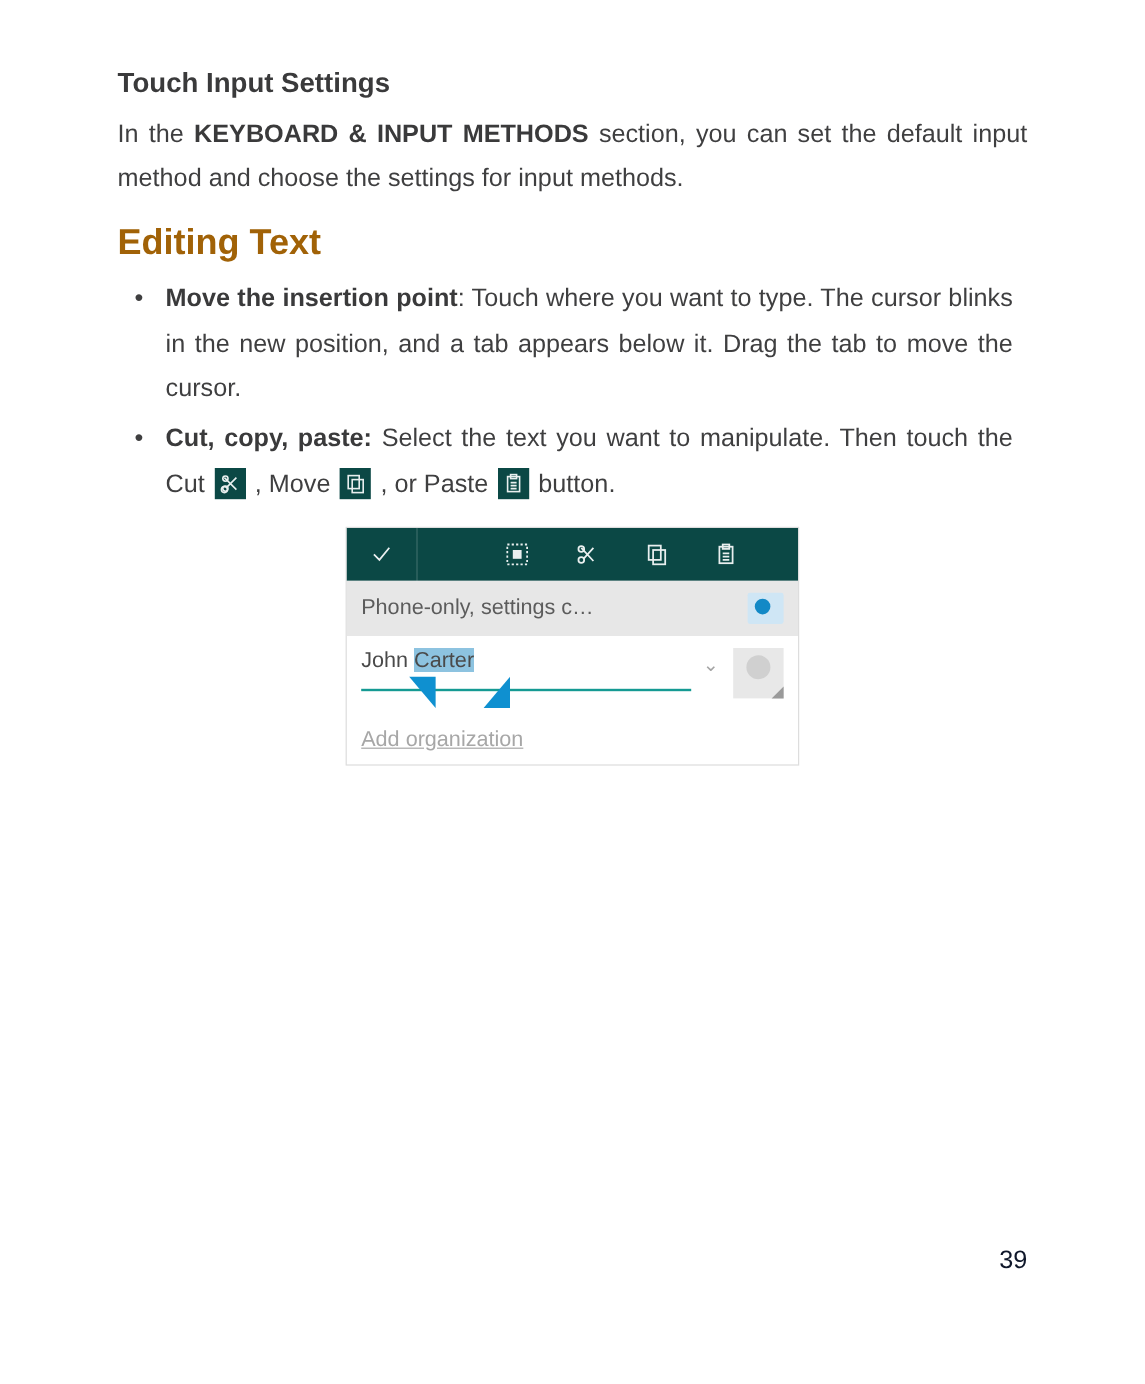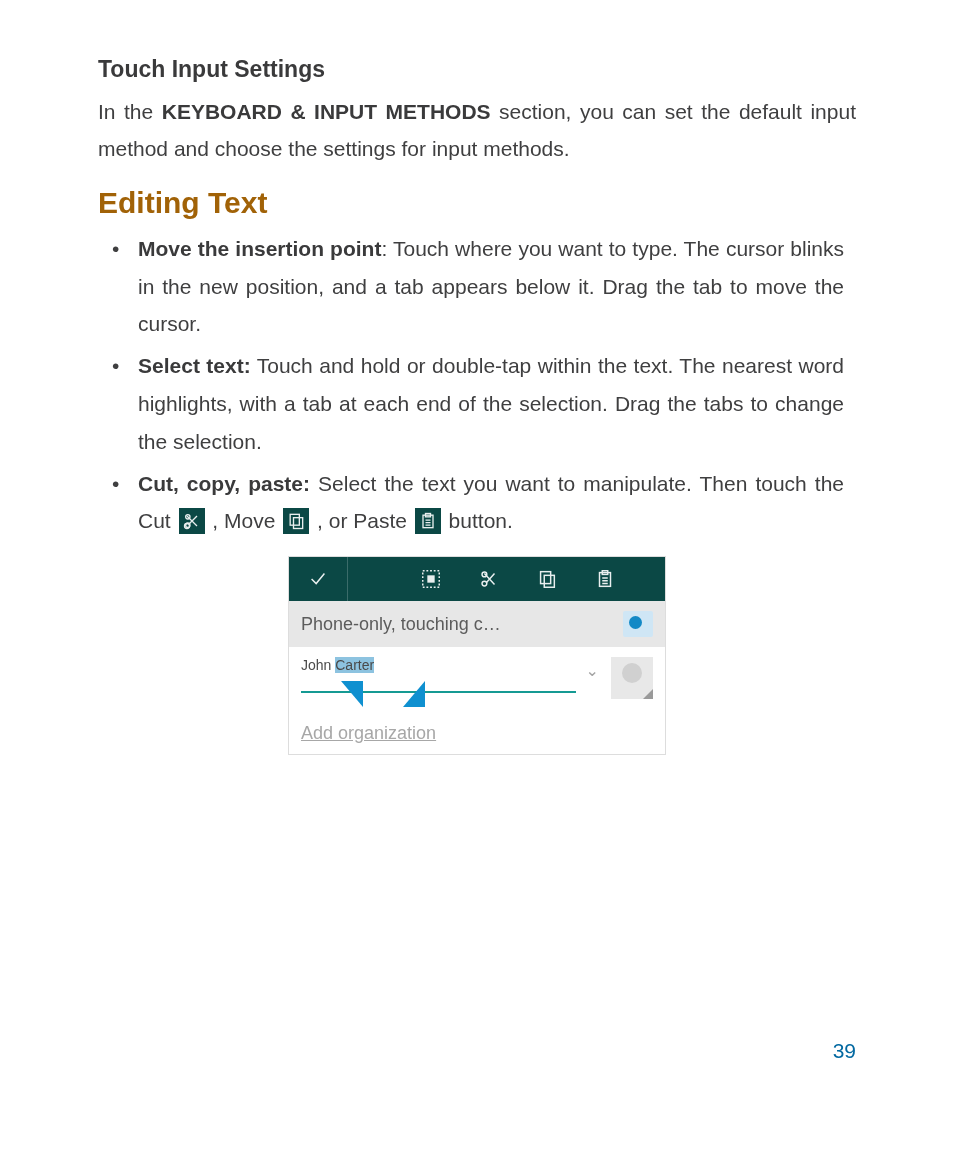--- a/index.html
+++ b/index.html
@@ -69,21 +69,21 @@
   .inline-icon svg {
     position: absolute;
     left: 3px; top: 3px;
     width: 20px; height: 20px;
   }
   .page-number {
     position: absolute;
     right: 98px;
     bottom: 90px;
     font-size: 21px;
-    color: #0369a1;
+    color: #0f172a;
   }
   
   .shot {
     width: 378px;
     margin: 16px auto 0 auto;
     border: 1px solid #ddd;
     box-sizing: border-box;
     font-family: Arial, sans-serif;
   }
   .shot-toolbar {
@@ -132,21 +132,21 @@
     border-radius:50%;
     background:#1389c6;
   }
   .shot-input {
     padding: 10px 12px 0 12px;
     display: flex;
     align-items: flex-start;
   }
   .name-field {
     flex: 1;
-    font-size: 14px;
+    font-size: 18px;
     border-bottom: 2px solid #159a93;
     padding-bottom: 8px;
     position: relative;
     color: #4a4a4a;
     height: 26px;
   }
   .name-field .hl {
     background: #8dc3e0;
   }
   .chevron {
@@ -210,23 +210,20 @@
 
   <p class="body">
     <span>In the </span><b>KEYBOARD &amp; INPUT METHODS</b><span> section, you can set the default input method and choose the settings for input meth­ods.</span>
   </p>
 
   <h2 class="title">Editing Text</h2>
 
   <ul class="bullets">
     <li>
       <b>Move the insertion point</b><span>: Touch where you want to type. The cursor blinks in the new position, and a tab appears be­low it. Drag the tab to move the cursor.</span>
-    </li>
-    <li>
-      <b>Select text:</b><span> Touch and hold or double-tap within the text. The nearest word highlights, with a tab at each end of the selec­tion. Drag the tabs to change the selection.</span>
     </li>
     <li>
       <b>Cut, copy, paste:</b><span> Select the text you want to manipulate. Then touch the Cut </span><span class="inline-icon"><svg viewBox="0 0 24 24">
             <path class="svg-stroke" d="M6 6l12 12M18 6l-9 9"></path>
             <circle class="svg-stroke" cx="6" cy="18" r="3"></circle>
             <circle class="svg-stroke" cx="6" cy="6" r="3" transform="translate(0 10) scale(1 -1) translate(0 -10)" style="display:none"></circle>
             <circle class="svg-stroke" cx="18" cy="18" r="3" style="display:none"></circle>
             <circle class="svg-stroke" cx="7" cy="7" r="2.6"></circle>
             <circle class="svg-stroke" cx="7" cy="17" r="2.6"></circle>
           </svg></span><span> , Move </span><span class="inline-icon"><svg viewBox="0 0 24 24">
@@ -269,21 +266,21 @@
       </div>
       <div class="tool">
         <svg width="22" height="22" viewBox="0 0 24 24">
             <rect class="svg-stroke" x="6" y="5" width="12" height="15"></rect>
             <rect class="svg-stroke" x="9" y="3" width="6" height="4"></rect>
             <path class="svg-stroke" d="M9 11h6M9 14h6M9 17h6"></path>
           </svg>
       </div>
     </div>
     <div class="shot-row2">
-      <span>Phone-only, touching c…</span>
+      <span>Phone-only, settings c…</span>
       <span class="contact-badge"></span>
     </div>
     <div class="shot-input">
       <div class="name-field">
         <span>John </span><span class="hl">Carter</span>
         <div class="handle left"></div>
         <div class="handle right"></div>
       </div>
       <div class="chevron">⌄</div>
       <div class="avatar"></div>

